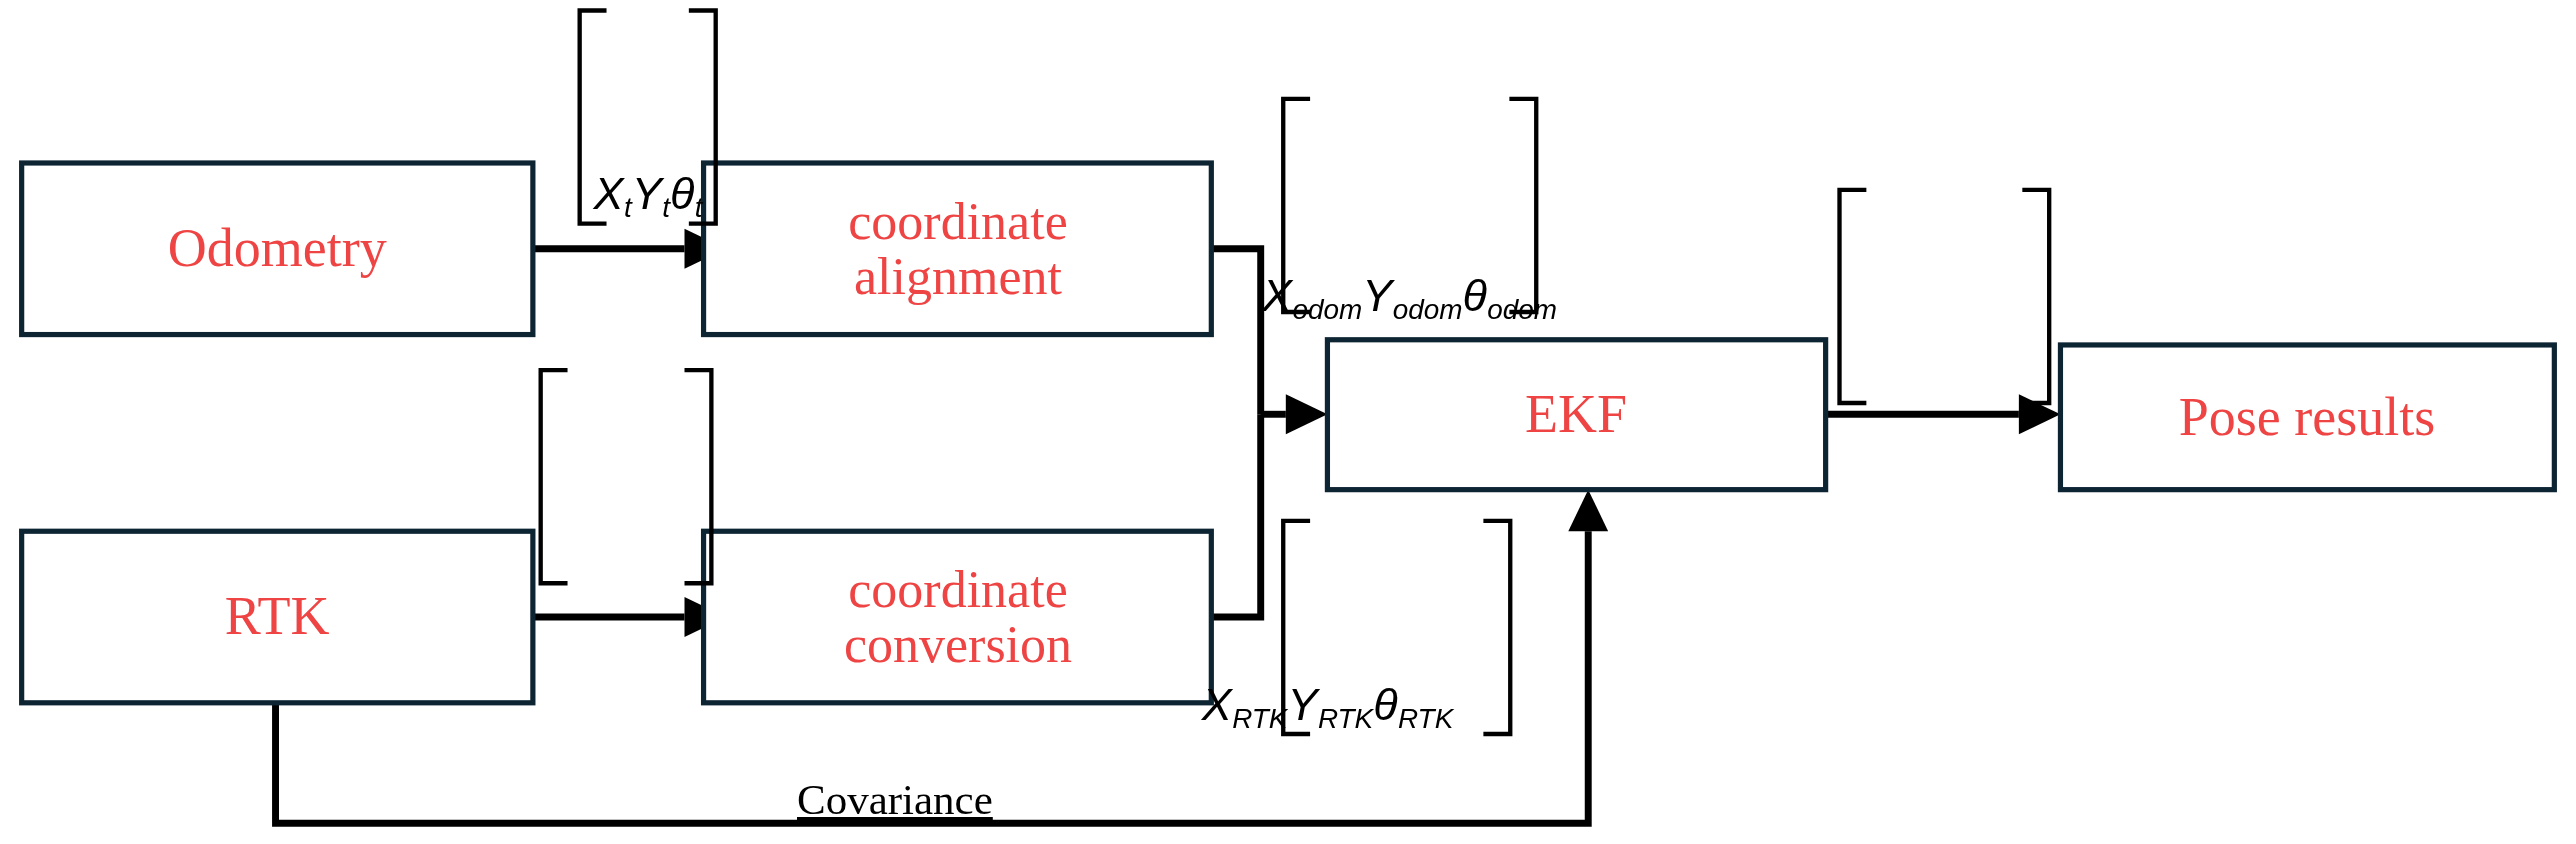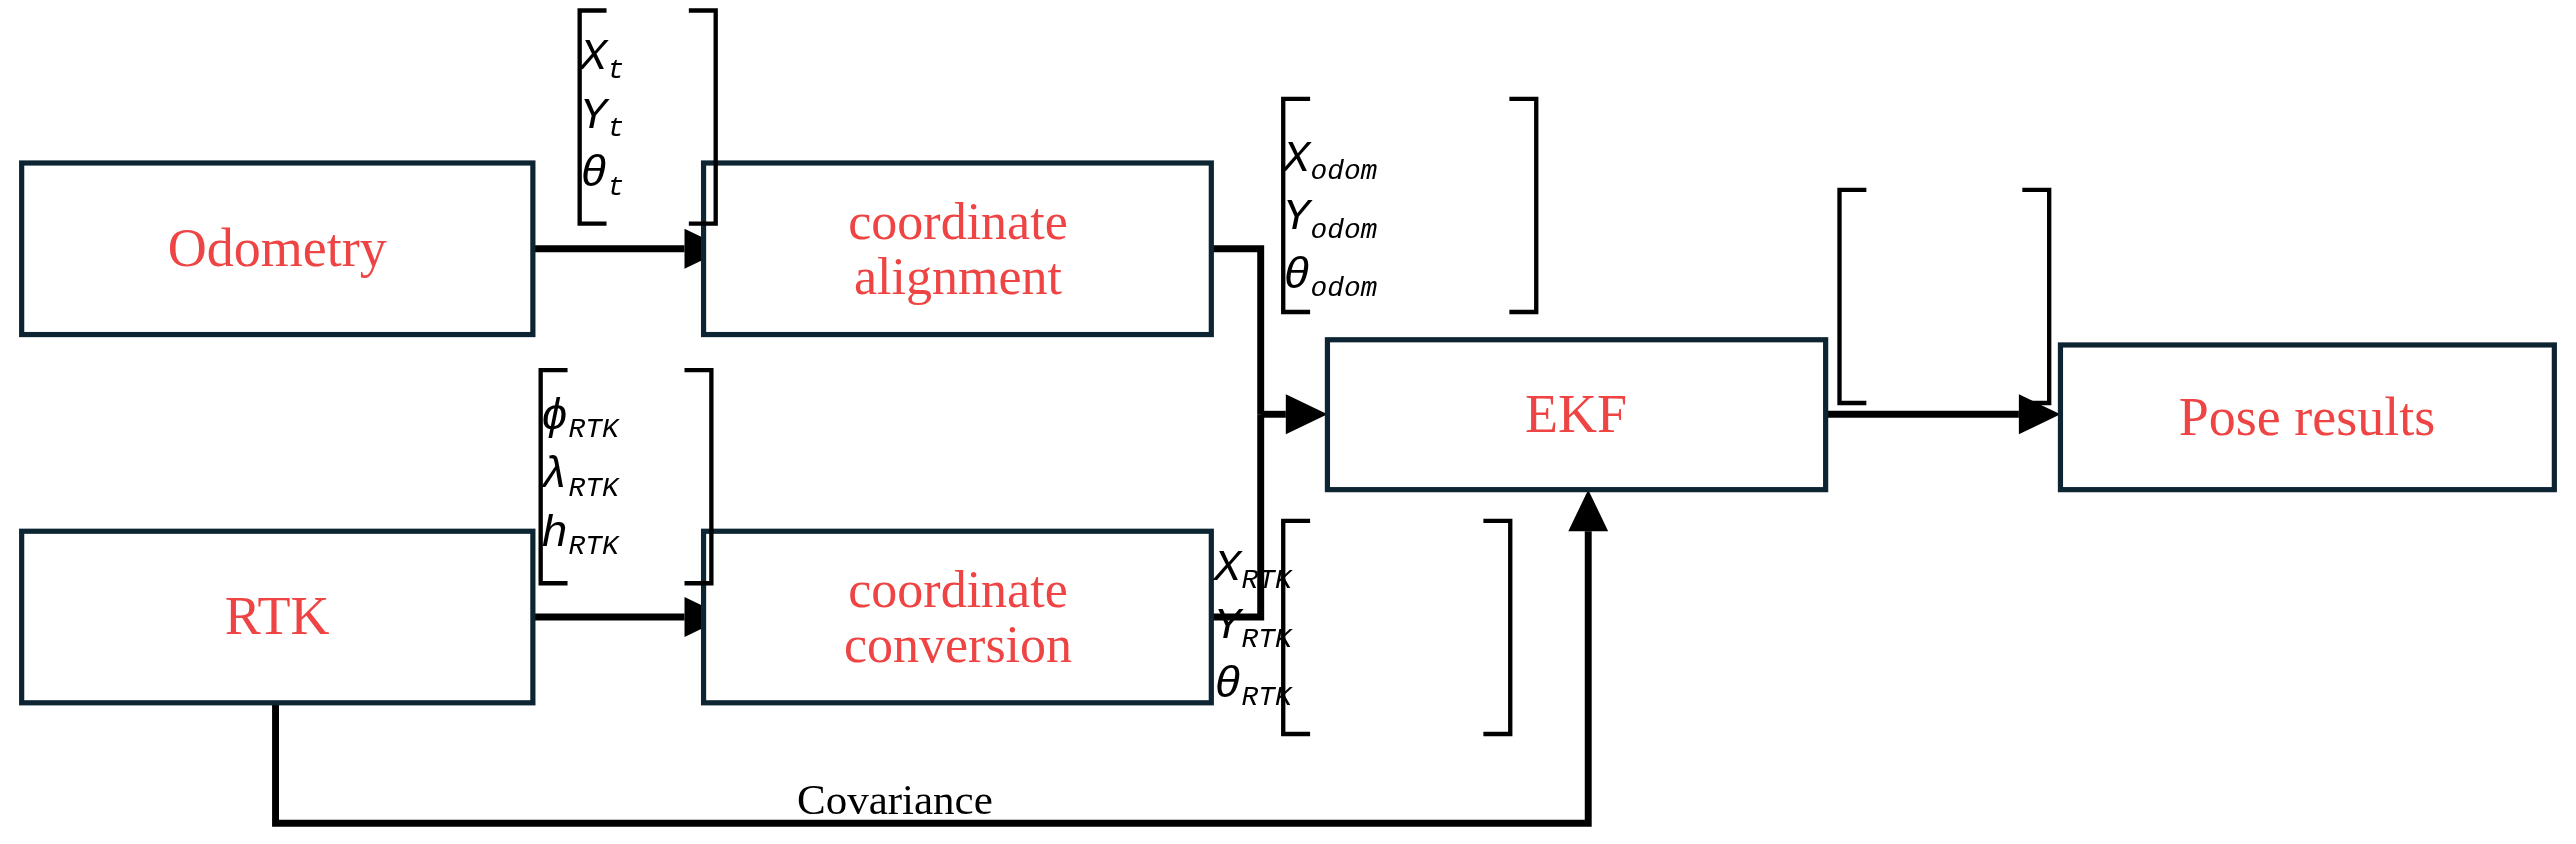--- a/index.html
+++ b/index.html
@@ -52,28 +52,29 @@
     font-family: "Liberation Serif", "DejaVu Serif", serif;
     line-height: 1.06;
     white-space: pre-line;
     pointer-events: none;
   }
   .edge-label {
     position: absolute;
     color: #000000;
     font-family: "Liberation Serif", "DejaVu Serif", serif;
     white-space: nowrap;
+    text-decoration: underline;
   }
   .matrix {
     position: absolute;
     display: flex;
-    flex-direction: column;
-    align-items: flex-start;
+    flex-direction: row;
+    align-items: flex-end;
     justify-content: center;
-    font-family: Liberation Mono, monospace;
+    font-family: Liberation Sans, sans-serif;
     font-style: italic;
     color: #000000;
   }
   .matrix .row {
     display: block;
     line-height: 1.30;
     font-size: 45px;
     letter-spacing: 0.4px;
   }
   .matrix .row sub {
@@ -184,25 +185,20 @@
       <span class="row"><span>Y</span><sub>t</sub></span>
       <span class="row"><span>θ</span><sub>t</sub></span>
     </div>
 
   <div class="matrix" style="left:1283px; top:112px; width:253px; height:213px;">
       <span class="row"><span>X</span><sub>odom</sub></span>
       <span class="row"><span>Y</span><sub>odom</sub></span>
       <span class="row"><span>θ</span><sub>odom</sub></span>
     </div>
 
-  <div class="matrix" style="left:541px; top:370px; width:171px; height:213px;">
-      <span class="row"><span>ϕ</span><sub>RTK</sub></span>
-      <span class="row"><span>λ</span><sub>RTK</sub></span>
-      <span class="row"><span>h</span><sub>RTK</sub></span>
-    </div>
 
   <div class="matrix" style="left:1214px; top:521px; width:227px; height:213px;">
       <span class="row"><span>X</span><sub>RTK</sub></span>
       <span class="row"><span>Y</span><sub>RTK</sub></span>
       <span class="row"><span>θ</span><sub>RTK</sub></span>
     </div>
 
 
 </div>
 

